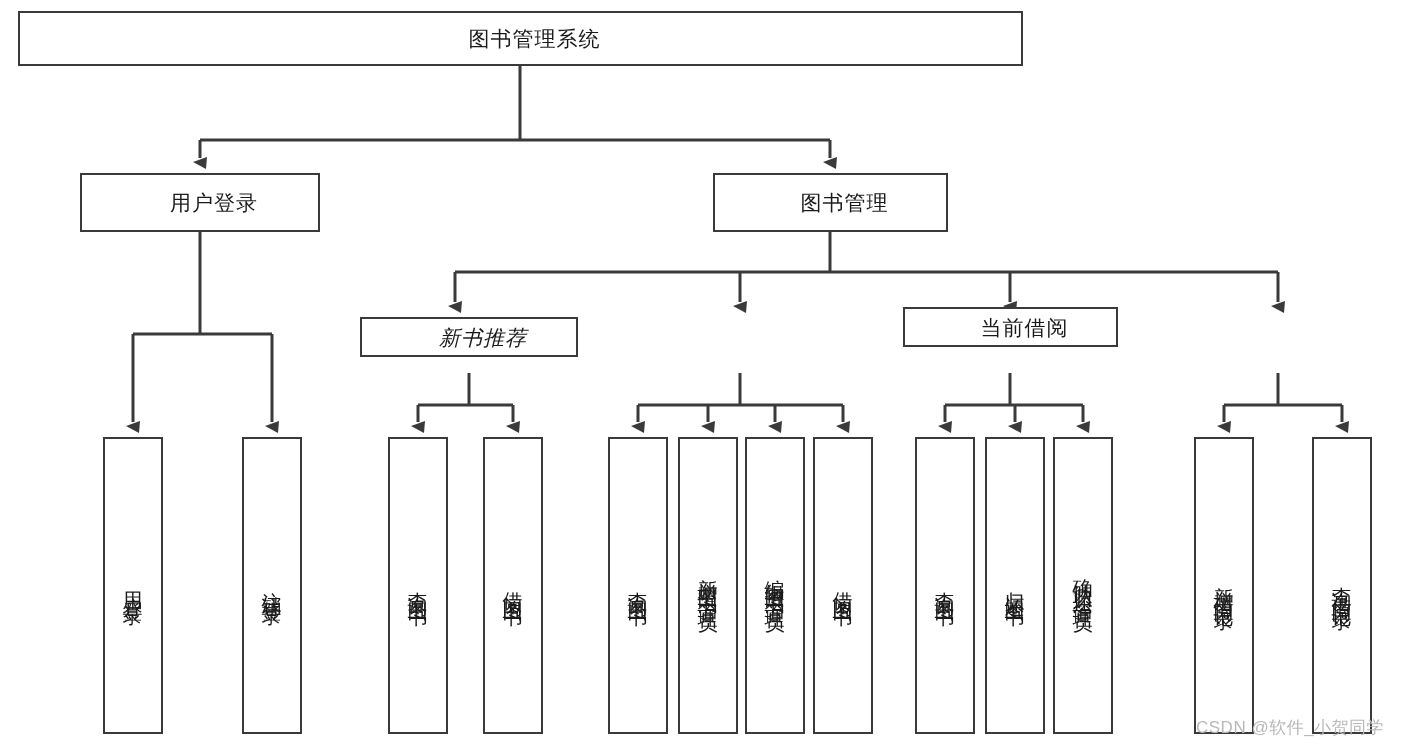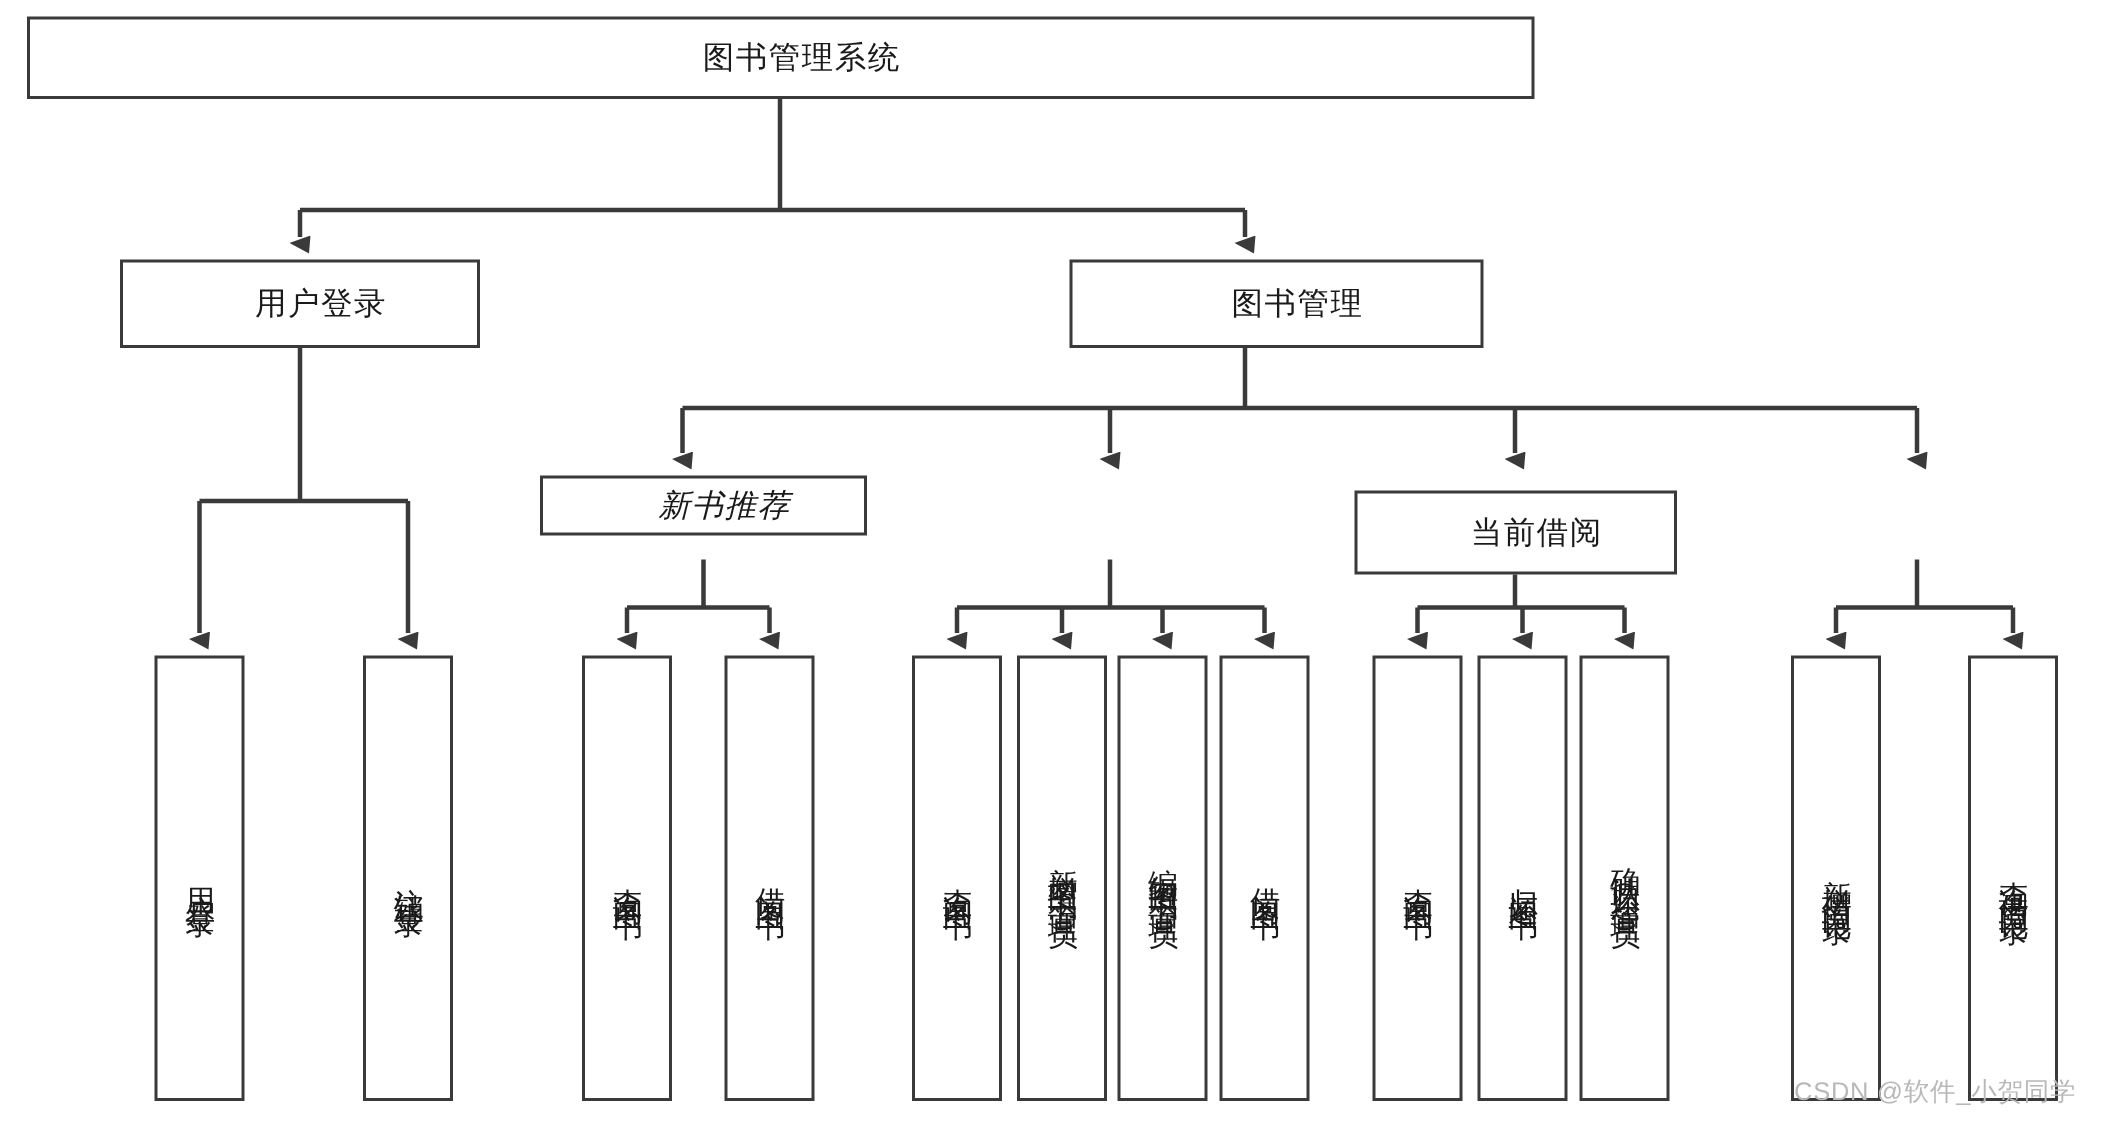--- a/index.html
+++ b/index.html
@@ -122,28 +122,28 @@
     </g>
   </svg>
 
   <div class="node horiz" style="left:18px; top:11px; width:1005px; height:55px;">
     <span class="label">图书管理系统</span>
   </div>
 
   <div class="node horiz" style="left:80px; top:173px; width:240px; height:59px;">
     <span class="label">用户登录</span>
   </div>
-  <div class="node horiz" style="left:713px; top:173px; width:276px; height:59px;">
+  <div class="node horiz" style="left:713px; top:173px; width:235px; height:59px;">
     <span class="label">图书管理</span>
   </div>
 
   <div class="node horiz" style="left:360px; top:317px; width:218px; height:40px;font-style:italic;">
     <span class="label">新书推荐</span>
   </div>
-  <div class="node horiz" style="left:903px; top:327px; width:215px; height:56px;">
+  <div class="node horiz" style="left:903px; top:307px; width:215px; height:40px;">
     <span class="label">当前借阅</span>
   </div>
 
   <div class="node vert" style="left:103px; top:437px; width:60px; height:297px;">
     <span class="vlabel">用户登录</span>
   </div>
   <div class="node vert" style="left:242px; top:437px; width:60px; height:297px;">
     <span class="vlabel">注销登录</span>
   </div>
 

